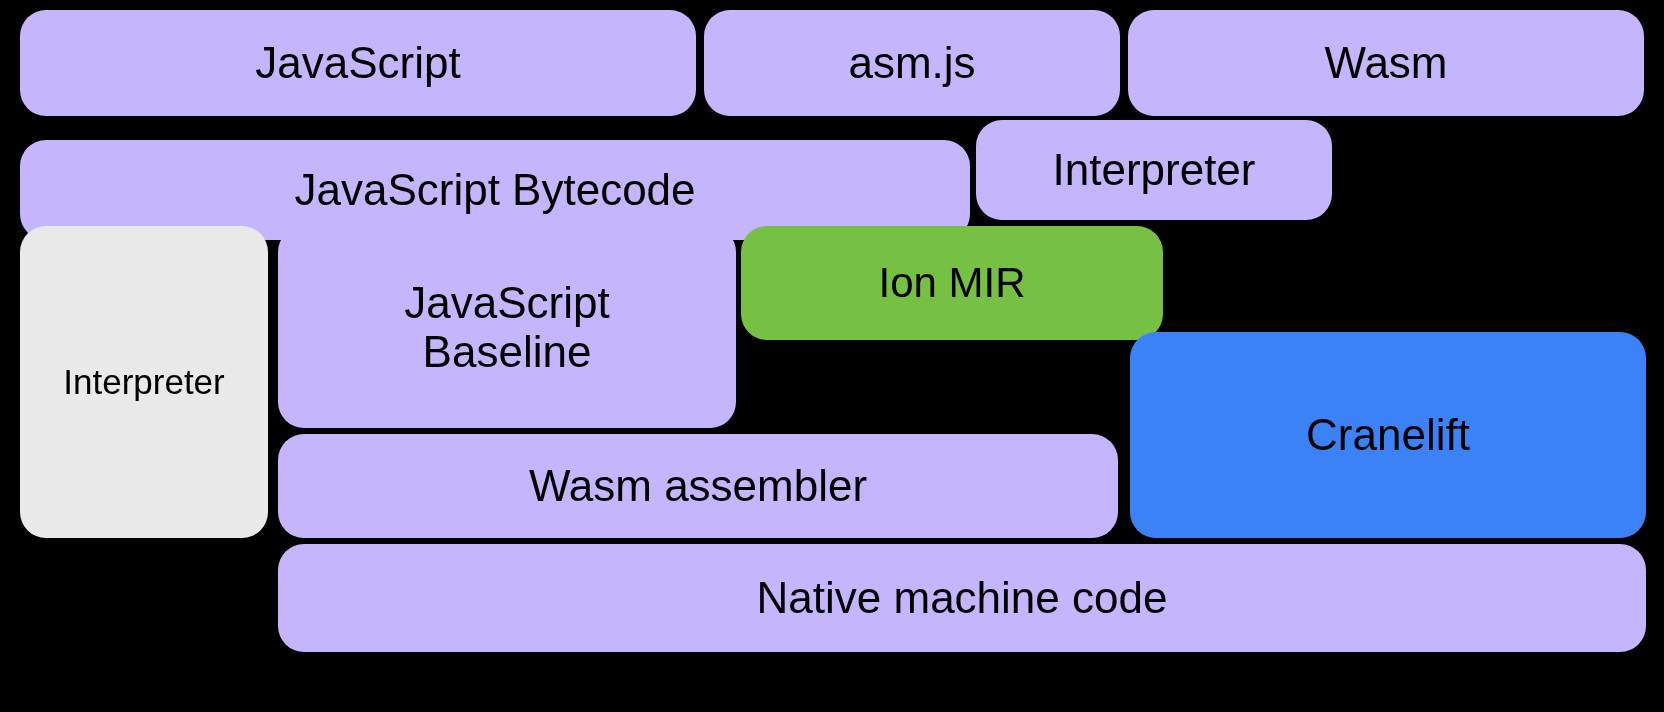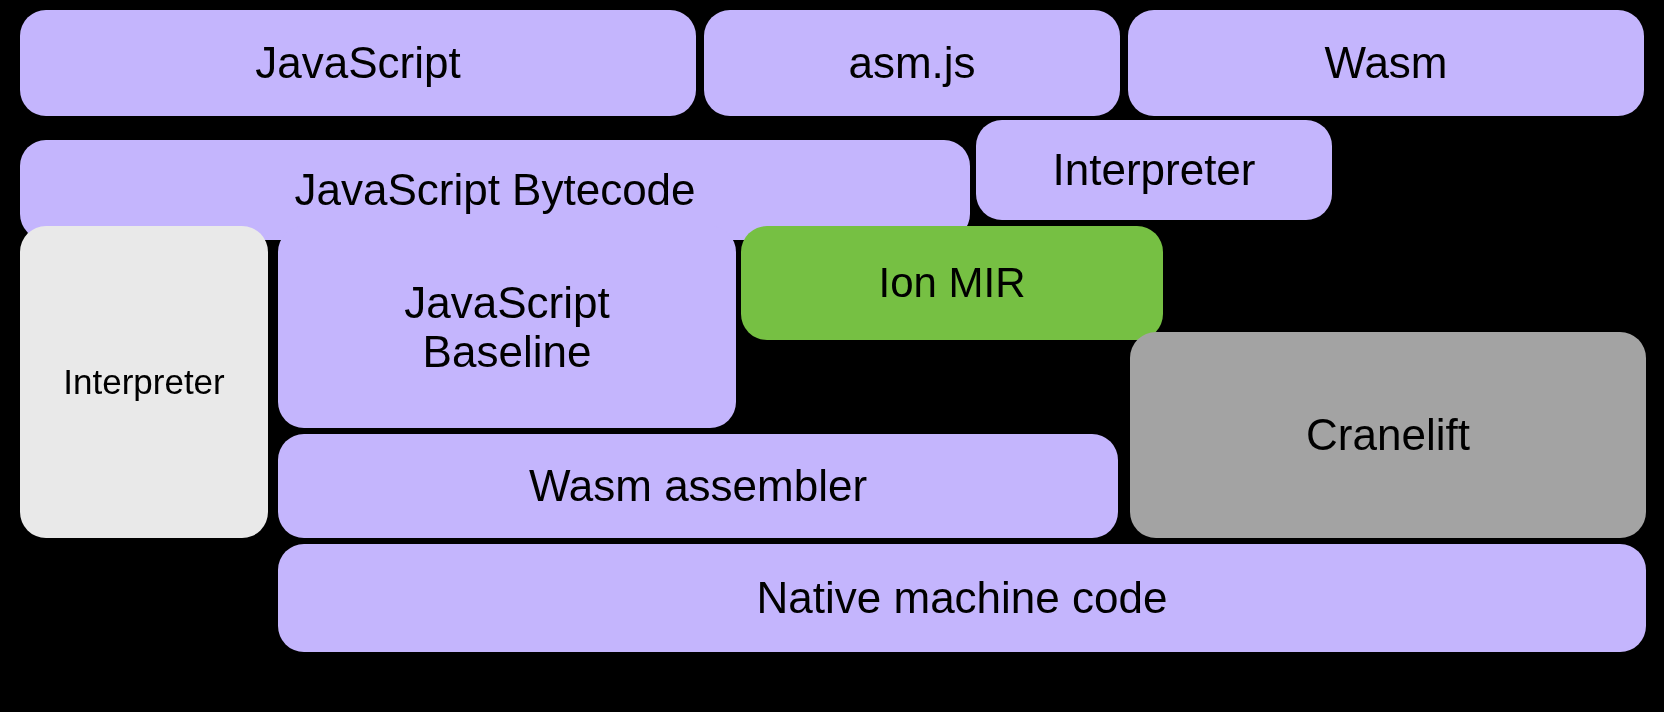--- a/index.html
+++ b/index.html
@@ -30,21 +30,21 @@
     color: #000000;
     font-family: "Liberation Sans", sans-serif;
     font-weight: 400;
     line-height: 1.12;
     white-space: pre-line;
     -webkit-font-smoothing: antialiased;
   }
   .node.white   { background: #c4b5fd; }
   .node.grey    { background: #e9e9e9; }
   .node.green   { background: #76c043; }
-  .node.red     { background: #a3a3a3; text-align: center; }
+  .node.red     { background: #3b82f6; text-align: center; }
 
   
   #n-javascript      { left: 20px;   top: 10px;  width: 676px;  height: 106px; font-size: 44px; }
   #n-asmjs           { left: 704px;  top: 10px;  width: 416px;  height: 106px; font-size: 44px; text-align: right; }
   #n-wasm            { left: 1128px; top: 10px;  width: 516px;  height: 106px; font-size: 44px; }
 
   
   #n-js-bytecode     { left: 20px;   top: 128px; width: 950px;  height: 100px; font-size: 44px; margin-top: 12px; }
   #n-baldrmonkey     { left: 976px;  top: 120px; width: 356px;  height: 100px; font-size: 44px; }
 

